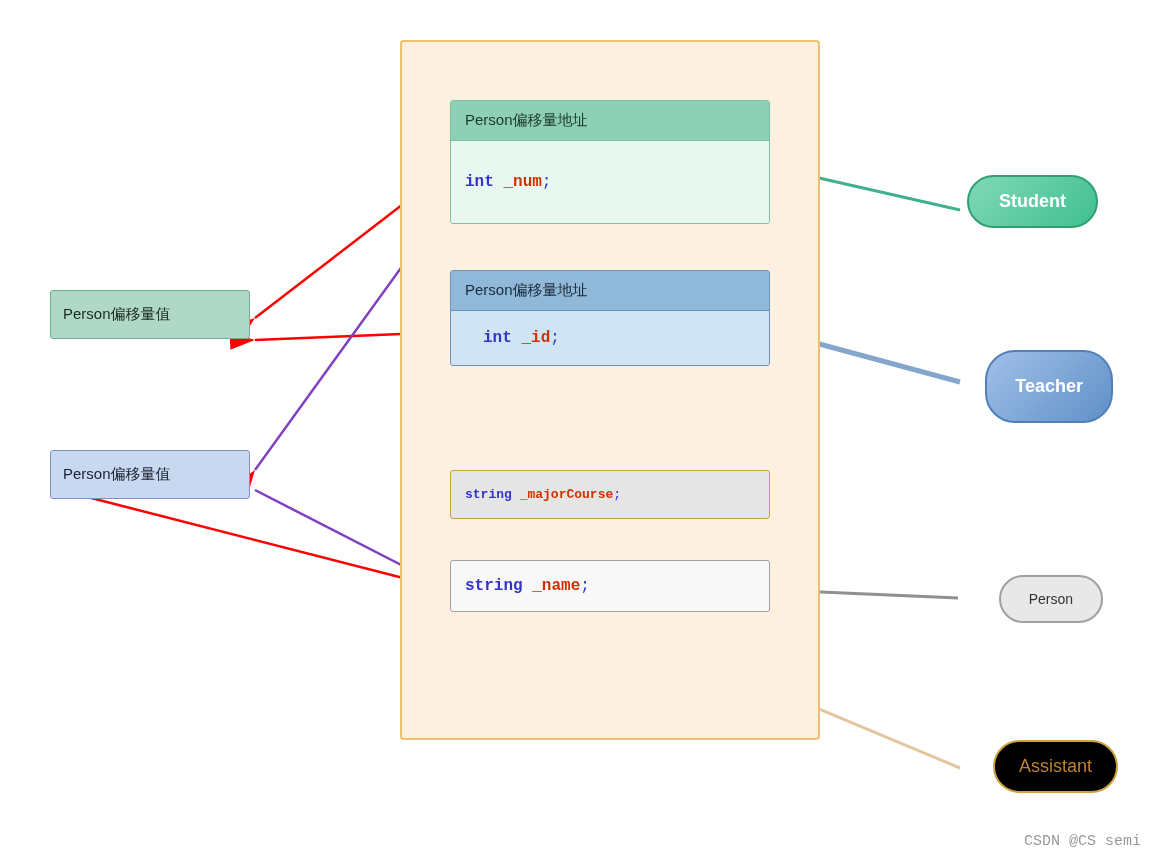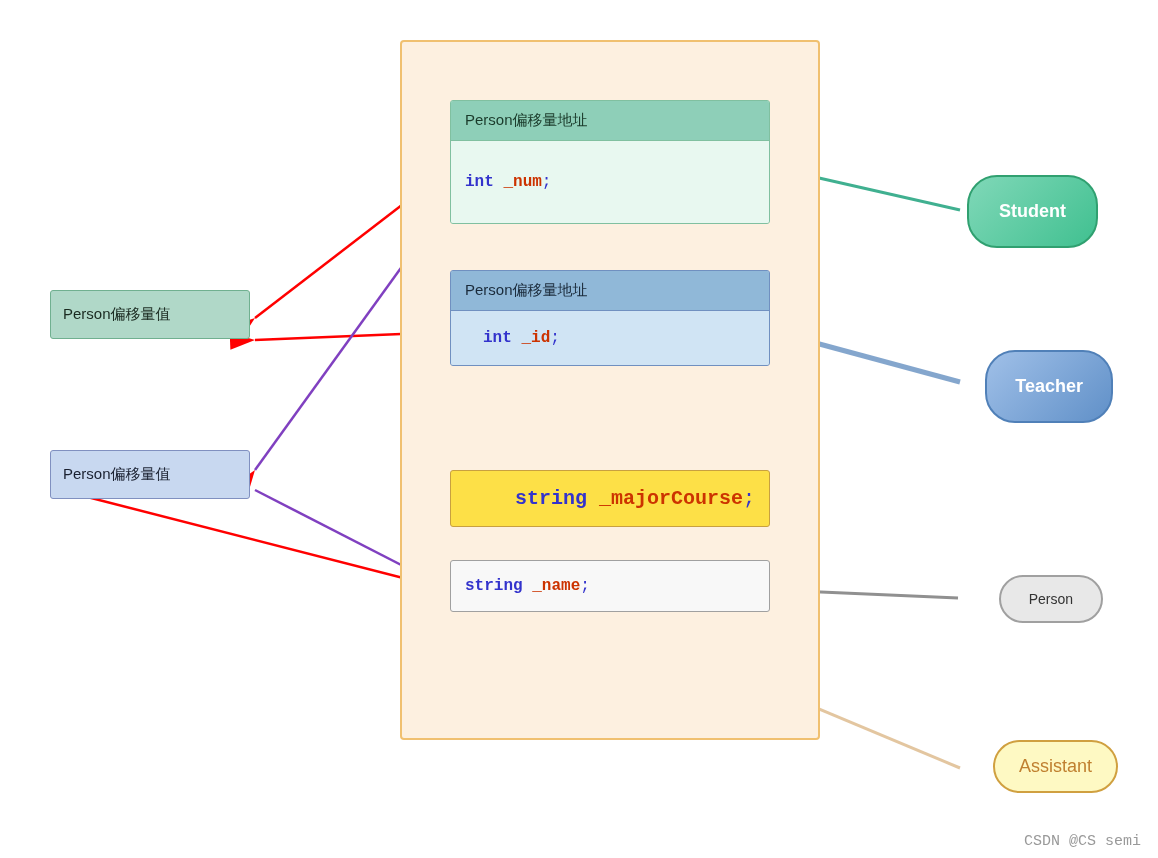--- a/index.html
+++ b/index.html
@@ -83,26 +83,25 @@
       background: #d0e4f4;
     }
 
     
     .box-major {
       position: absolute;
       left: 450px;
       top: 470px;
       width: 320px;
       padding: 16px 14px;
-      background: #fde047;
+      background: #e5e5e5;
       border: 1.5px solid #c8a040;
       border-radius: 3px;
-      font-size: 20px;
+      font-size: 13px;
       color: #3333cc;
-      text-align: right;
     }
 
     
     .box-name {
       position: absolute;
       left: 450px;
       top: 560px;
       width: 320px;
       padding: 16px 14px;
       background: #f8f8f8;
@@ -139,21 +138,21 @@
       font-size: 15px;
       color: #1a2030;
       font-family: 'Microsoft YaHei', sans-serif;
     }
 
     
     .pill-student {
       position: absolute;
       right: 60px;
       top: 175px;
-      padding: 24px 30px;
+      padding: 14px 30px;
       background: linear-gradient(135deg, #80d8b8, #40c090);
       border: 2px solid #30a070;
       border-radius: 30px;
       font-size: 18px;
       font-weight: bold;
       color: white;
       font-family: Arial, sans-serif;
     }
 
     .pill-teacher {
@@ -181,21 +180,21 @@
       font-size: 14px;
       color: #333;
       font-family: Arial, sans-serif;
     }
 
     .pill-assistant {
       position: absolute;
       right: 40px;
       top: 740px;
       padding: 14px 24px;
-      background: #fef9c3;
+      background: #000000;
       border: 2px solid #d0a040;
       border-radius: 30px;
       font-size: 18px;
       color: #c08030;
       font-family: Arial, sans-serif;
     }
 
     
     .kw-int { color: #3333cc; font-weight: bold; }
     .kw-string { color: #3333cc; font-weight: bold; }

